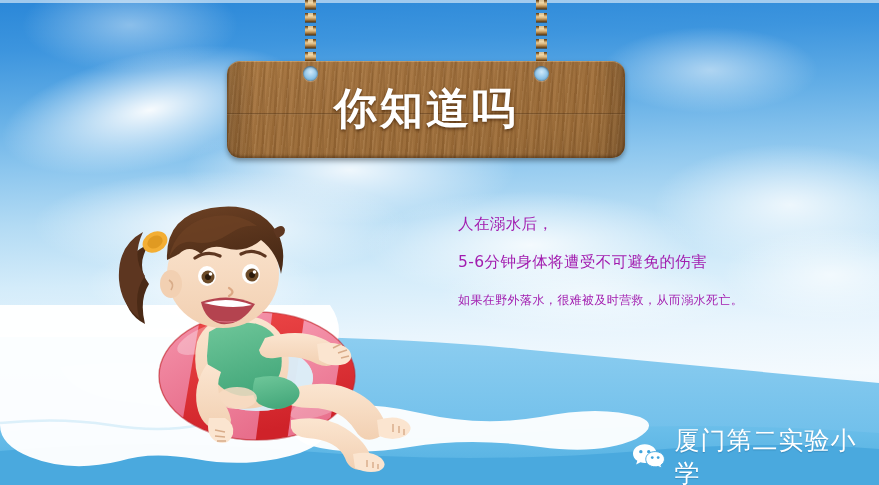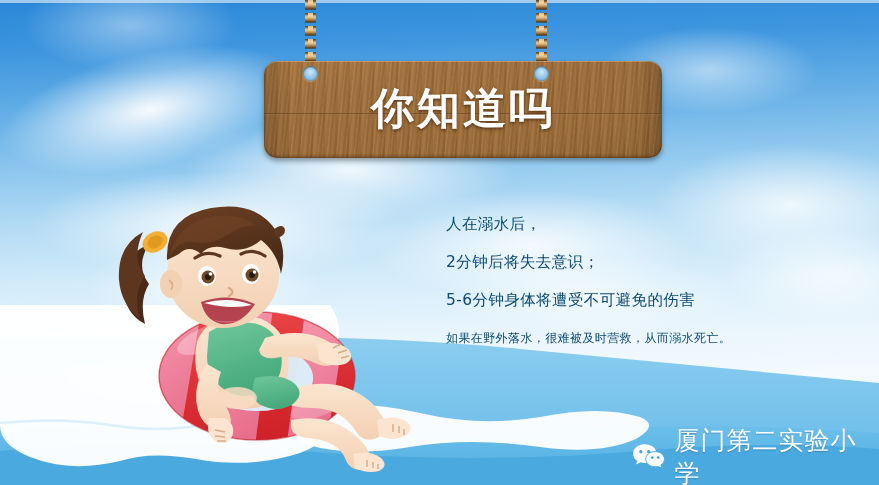--- a/index.html
+++ b/index.html
@@ -91,21 +91,20 @@
         rgba(0,0,0,.035) 7px, rgba(0,0,0,.035) 9px),
       repeating-linear-gradient(91deg,
         rgba(120,75,32,.22) 0px, rgba(120,75,32,.22) 2px,
         rgba(190,140,85,.18) 3px, rgba(190,140,85,.18) 7px,
         rgba(150,100,50,.15) 8px, rgba(150,100,50,.15) 12px),
       linear-gradient(170deg,#a9773f 0%, #a0703c 25%, #9c6c38 50%, #996a36 75%, #8d6131 100%);
     box-shadow:
       0 3px 5px rgba(0,0,0,.35),
       inset 0 1px 0 rgba(255,226,180,.32),
       inset 0 -2px 3px rgba(60,33,8,.45);
-    margin-left: 37px;
   }
   .plank-seam{
     position:absolute;left:0;top:52px;width:100%;height:2px;
     background:linear-gradient(to bottom, rgba(60,33,8,.52), rgba(255,215,165,.18));
   }
   .sign-title{
     position:absolute;left:0;top:0;width:100%;height:100%;
     display:flex;align-items:center;justify-content:center;
     color:#ffffff;
     font-size:43px;font-weight:bold;
@@ -130,22 +129,22 @@
     background:linear-gradient(to bottom,#55b2e3,#3fa3dc);
   }
 
   
   .girl{
     position:absolute;left:105px;top:192px;width:320px;height:280px;
   }
 
   
   .body-text{
-    position:absolute;left:446px;top:205px;width:410px;
-    color:#0c4a6e;
+    position:absolute;left:458px;top:205px;width:410px;
+    color:#a21caf;
     font-size:15.5px;
     line-height:38px;
     letter-spacing:.4px;
   }
   .body-text .ln{display:block;white-space:nowrap;}
   .body-text .ln:last-child{font-size:12px;}
 
   
   .watermark{
     position:absolute;left:632px;top:424px;
@@ -320,21 +319,20 @@
 
     <path d="M124,96 Q131,100 124,104" stroke="#dca884" stroke-width="2.2" fill="none" stroke-linecap="round"></path>
 
     <path d="M96,110 Q124,100 150,112 Q136,134 116,132 Q100,128 96,110 Z" fill="#b4434f"></path>
     <path d="M99,111 Q124,104 147,113 Q126,118 99,111 Z" fill="#ffffff"></path>
     <path d="M108,128 Q124,134 140,126 Q128,132 108,128 Z" fill="#e2798c"></path>
   </svg>
 
   <div class="body-text">
     <span class="ln">人在溺水后，</span>
-    <span class="ln">2分钟后将失去意识；</span>
     <span class="ln">5-6分钟身体将遭受不可避免的伤害</span>
     <span class="ln">如果在野外落水，很难被及时营救，从而溺水死亡。</span>
   </div>
 
   <div class="watermark">
     <svg width="34" height="28" viewBox="0 0 34 28">
       <path d="M13,1 C6,1 1,5.4 1,10.6 C1,13.5 2.7,16.1 5.4,17.8 L4.2,21.6 L8.6,19.4
                C10,19.8 11.5,20 13,20 C20,20 25,15.6 25,10.6 C25,5.4 20,1 13,1 Z" fill="#ffffff"></path>
       <circle cx="9" cy="8.6" r="1.7" fill="#3fa3dc"></circle>
       <circle cx="17" cy="8.6" r="1.7" fill="#3fa3dc"></circle>

